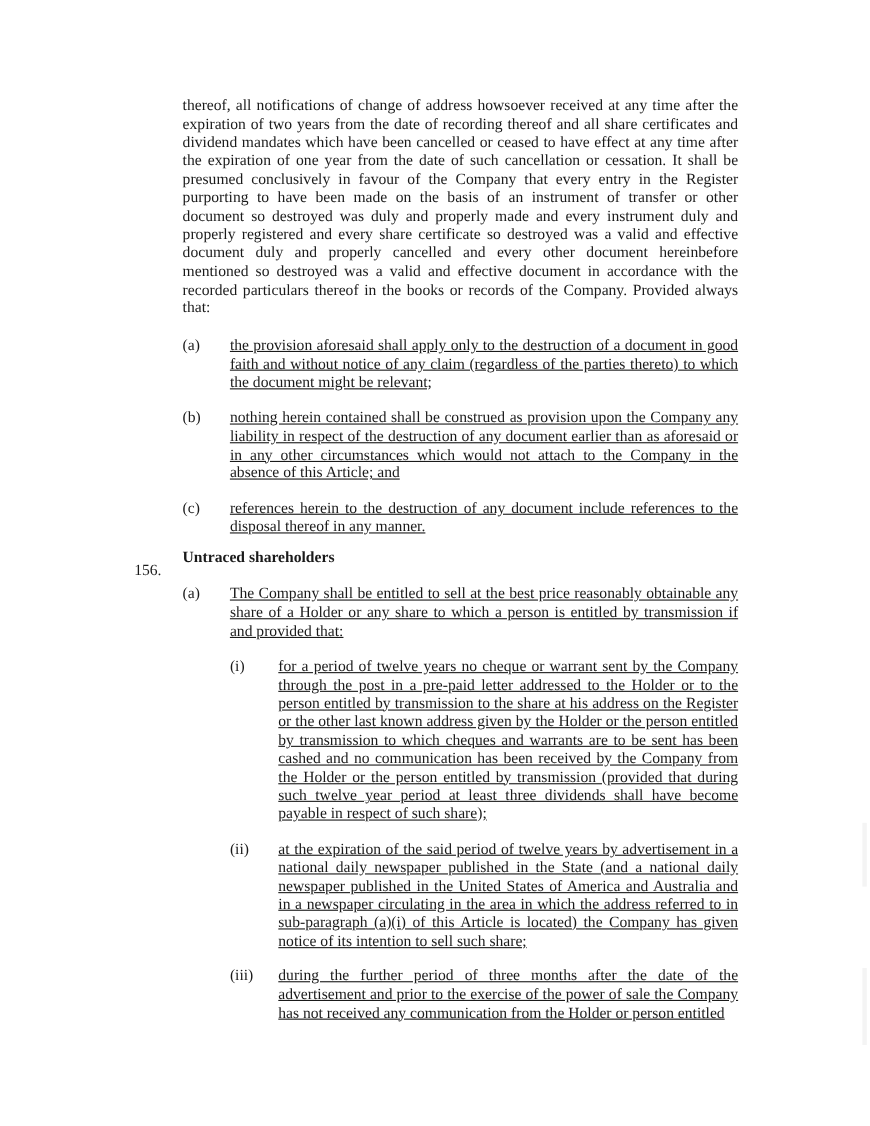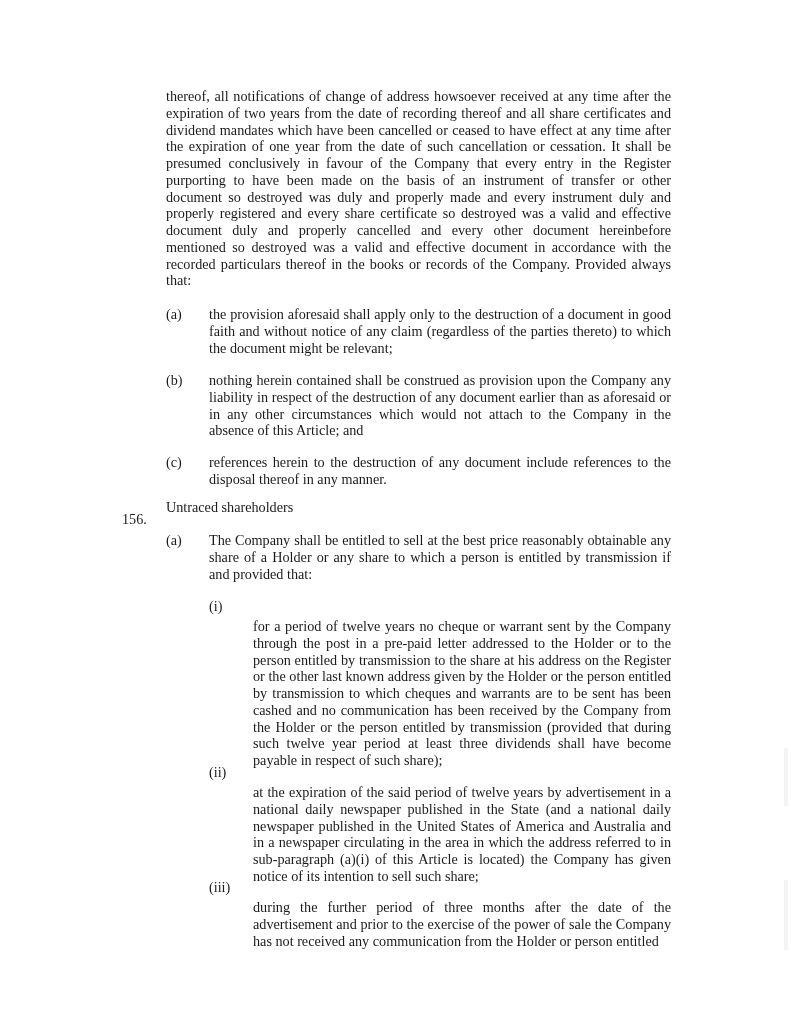--- a/index.html
+++ b/index.html
@@ -8,30 +8,30 @@
       font-family: "Liberation Serif", "DejaVu Serif", serif;
       font-size: 14.2px; line-height: 16.75px; color: #1a1a1a;
     }
     .page { position: absolute; left: 0; top: 0; width: 791px; height: 956px; }
     .para {
       position: absolute; text-align: justify; text-align-last: left;
       hyphens: none;
     }
     .row { position: absolute; }
     .label { position: absolute; left: 0; top: 0; }
-    .text { position: absolute; top: 0; text-align: justify; }
+    .text { position: absolute; top: 0; text-align: justify; text-decoration: underline; }
     .intro { left: 166px; top: 88px; width: 505px; }
     .lvl1 .label { left: 0; }
     .lvl1 { left: 166px; width: 505px; }
     .lvl1 .text { left: 43px; width: 462px; }
     .lvl2 { left: 209px; width: 462px; }
-    .lvl2 .text { left: 44px; width: 418px; margin-top: 20px; }
+    .lvl2 .text { left: 44px; width: 418px; }
     .heading-row { position: absolute; left: 122px; top: 499px; width: 560px; }
     .heading-num { position: absolute; left: 0; top: 12px; }
-    .heading-title { position: absolute; left: 44px; top: 0; font-weight: normal; }
+    .heading-title { position: absolute; left: 44px; top: 0; font-weight: bold; }
     .artifact {
       position: absolute; left: 784px; width: 4px; background: #f4f4f4;
     }
   </style>
 </head>
 <body>
 
 <div class="page">
 
   <div class="para intro">thereof, all notifications of change of address howsoever received at any time after the expiration of two years from the date of recording thereof and all share certificates and dividend mandates which have been cancelled or ceased to have effect at any time after the expiration of one year from the date of such cancellation or cessation.  It shall be presumed conclusively in favour of the Company that every entry in the Register purporting to have been made on the basis of an instrument of transfer or other document so destroyed was duly and properly made and every instrument duly and properly registered and every share certificate so destroyed was a valid and effective document duly and properly cancelled and every other document hereinbefore mentioned so destroyed was a valid and effective document in accordance with the recorded particulars thereof in the books or records of the Company.  Provided always that:</div>

